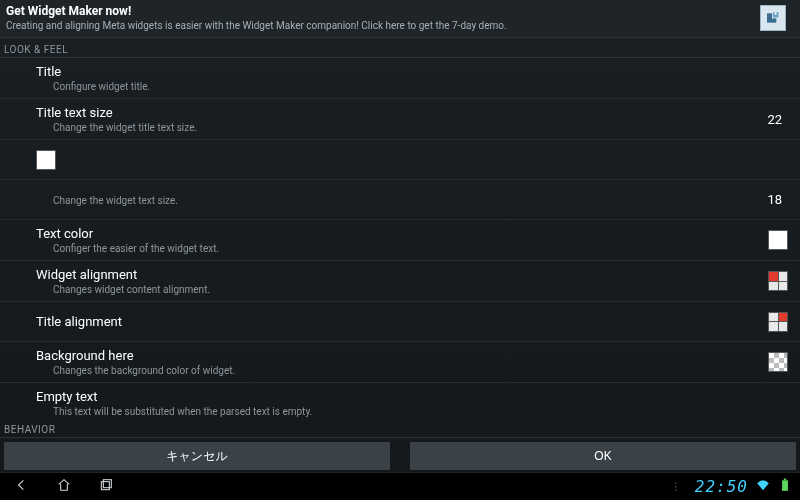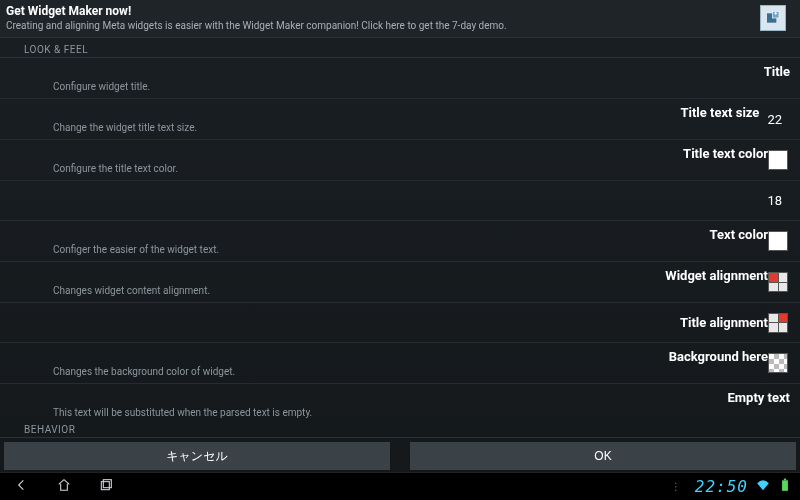--- a/index.html
+++ b/index.html
@@ -6,26 +6,26 @@
   html, body { width: 800px; height: 500px; overflow: hidden; background: #000; font-family: "Roboto", "Helvetica Neue", Arial, sans-serif; color: #fff; }
   .screen { width: 800px; height: 500px; display: flex; flex-direction: column; background: linear-gradient(#1a1f23, #14181b); position: relative; }
 
   .banner { display: flex; align-items: center; padding: 4px 14px 6px 6px; background: #1e2428; border-bottom: 1px solid #2a3136; }
   .banner-txt { flex: 1; }
   .banner-title { font-size: 12px; font-weight: bold; color: #fff; }
   .banner-sub { font-size: 10px; color: #a8b0b6; margin-top: 2px; }
   .banner-icon { width: 26px; height: 26px; background: #d9e6ef; border: 1px solid #9bb7c7; display: flex; align-items: center; justify-content: center; margin-left: 8px; }
   .banner-icon svg { width: 16px; height: 16px; }
 
-  .section-header { font-size: 10px; color: #8d969c; letter-spacing: 0.5px; padding: 6px 6px 2px 24px; border-bottom: 1px solid #2b3338; text-transform: uppercase; }
+  .section-header { font-size: 10px; color: #8d969c; letter-spacing: 0.5px; padding: 6px 6px 2px 4px; border-bottom: 1px solid #2b3338; text-transform: uppercase; }
 
   .list { flex: 1; overflow: hidden; }
   .row { display: flex; align-items: center; padding: 6px 10px 6px 36px; border-bottom: 1px solid #262c30; min-height: 40px; }
   .row-main { flex: 1; }
-  .row-title { font-size: 13px; color: #fff; font-weight: 700; text-align: right; }
+  .row-title { font-size: 13px; color: #fff; font-weight: 400; }
   .row-sub { font-size: 10px; color: #8d969c; margin-top: 2px; margin-left: 17px; }
   .row-val { font-size: 13px; color: #fff; padding: 0 8px; }
   .swatch { width: 20px; height: 20px; border: 1px solid #555; margin-right: 2px; }
   .align-grid { width: 20px; height: 20px; display: grid; grid-template-columns: 1fr 1fr; grid-template-rows: 1fr 1fr; gap: 1px; background: #555; border: 1px solid #555; margin-right: 2px; }
   .align-grid > div { background: #e8e8e8; }
 
   .btnbar { display: flex; gap: 20px; padding: 4px 4px 2px 4px; justify-content: center; }
   .btn { flex: 1; height: 28px; background: #3a4248; color: #fff; font-size: 12px; display: flex; align-items: center; justify-content: center; border: none; }
 
   .navbar { height: 28px; background: #000; display: flex; align-items: center; padding: 0 8px; border-top: 1px solid #222; }
@@ -70,29 +70,26 @@
 
     <div class="row">
       <div class="row-main">
         <div class="row-title">Title text size</div>
         <div class="row-sub">Change the widget title text size.</div>
       </div>
       <div class="row-val">22</div>
     </div>
 
     <div class="row">
-      <div class="row-main">
-        <div class="row-title">Title text color</div>
-        <div class="row-sub">Configure the title text color.</div>
-      </div>
       <div class="swatch" style="background:#ffffff"></div>
     </div>
 
     <div class="row">
       <div class="row-main">
+        <div class="row-sub">Change the widget text size.</div>
       </div>
       <div class="row-val">18</div>
     </div>
 
     <div class="row">
       <div class="row-main">
         <div class="row-title">Text color</div>
         <div class="row-sub">Configer the easier of the widget text.</div>
       </div>
       <div class="swatch" style="background:#ffffff"></div>

